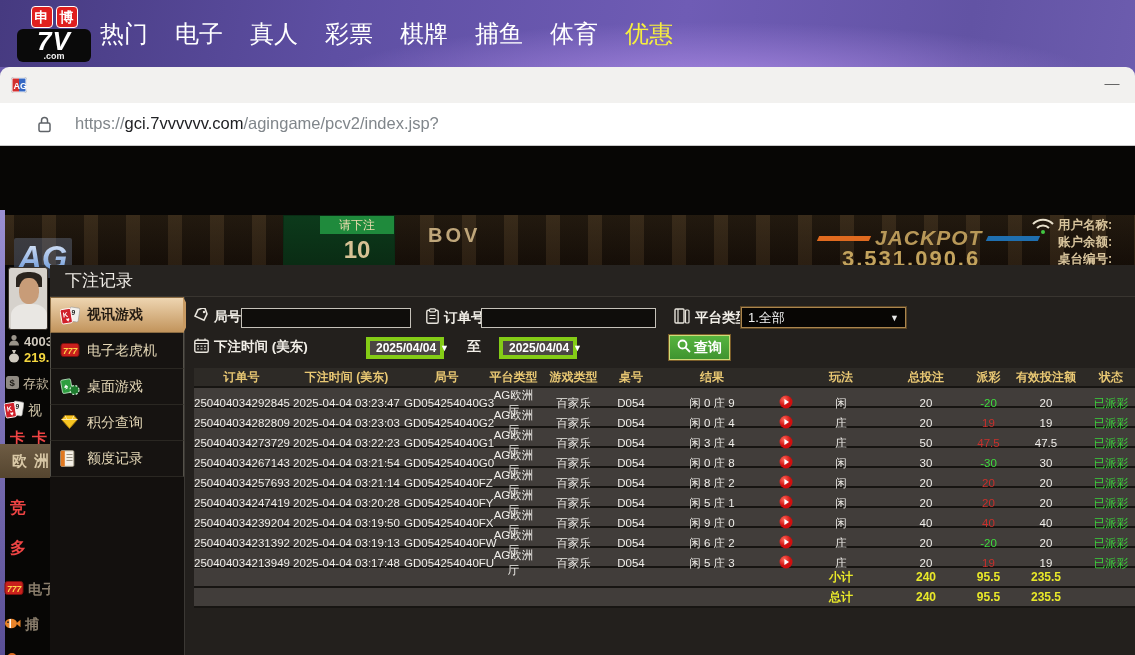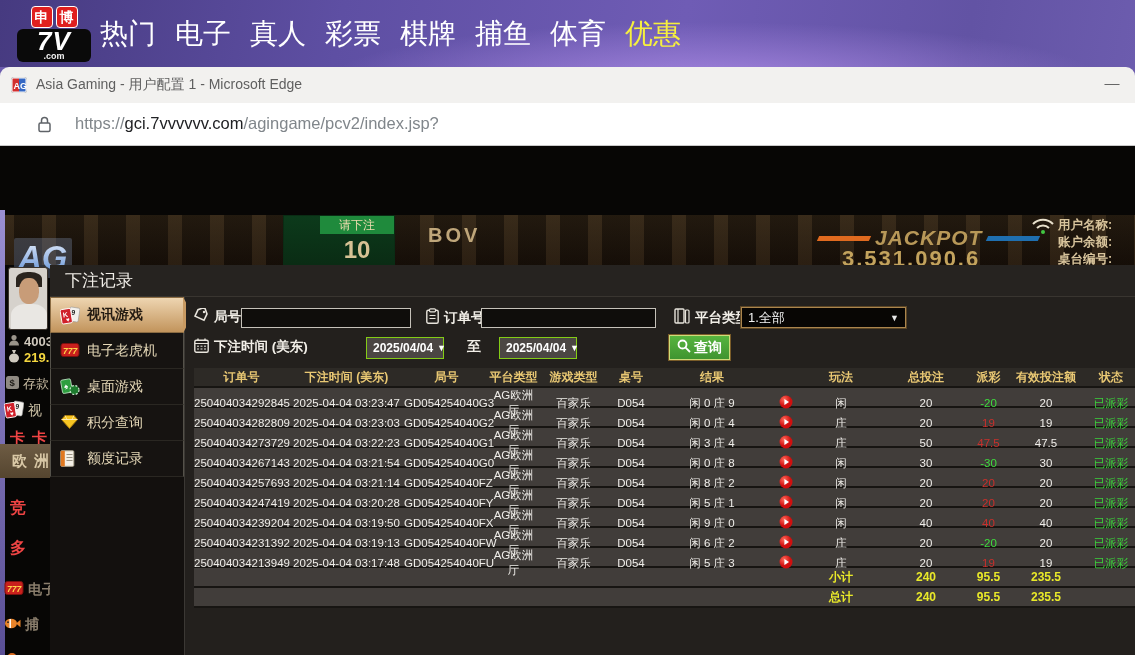--- a/index.html
+++ b/index.html
@@ -12,21 +12,21 @@
     background: radial-gradient(ellipse 55% 140% at 63% 120%, #a183dc 0%, rgba(161,131,220,0) 62%),
                 linear-gradient(100deg,#463a80 0%,#5e4fa3 30%,#6f5cb5 60%,#6253a4 85%,#6c5cae 100%); z-index:60; }
   .logo { position:absolute; left:17px; top:6px; width:74px; text-align:center; }
   .logo-badges { display:flex; gap:3px; justify-content:center; }
   .logo-badge { width:22px; height:22px; background:#e01f1f; border:1px solid #fff; border-radius:4px;
     color:#fff; font-size:14px; font-weight:bold; line-height:20px; }
   .logo-main { margin-top:1px; background:#0a0a0a; border-radius:6px; padding:1px 4px 2px; }
   .logo-7v { color:#fff; font-size:26px; font-weight:bold; font-style:italic; letter-spacing:1px; line-height:22px; }
   .logo-com { color:#f2f2f2; font-size:9px; font-weight:bold; line-height:8px; }
   .nav-items { position:absolute; left:100px; top:0; height:67px; display:flex; align-items:center; gap:33px; }
-  .nav-item { color:#ffffff; font-size:28px; width:42px; text-align:center; cursor:pointer; white-space:nowrap; }
+  .nav-item { color:#ffffff; font-size:24px; width:42px; text-align:center; cursor:pointer; white-space:nowrap; }
   .nav-item.active { color:#f6ef3e; }
 
   
   .purple-under { position:absolute; left:0; top:67px; width:1135px; height:14px; background:#6c5cae; z-index:48; }
   .edge-titlebar { position:absolute; left:0; top:67px; width:1135px; height:36px; background:#f2f1ef;
     border-radius:9px 9px 0 0; z-index:50; }
   .favicon { position:absolute; left:11px; top:10px; width:16px; height:16px; }
   .win-title { position:absolute; left:36px; top:9px; font-size:14px; color:#5f5f5f; }
   .min-btn { position:absolute; right:12px; top:6px; width:22px; height:22px; color:#666; font-size:15px;
     text-align:center; line-height:20px; cursor:pointer; }
@@ -98,21 +98,21 @@
 
   .modal-content { position:absolute; left:136px; top:32px; right:0; bottom:0; background:#23201d; }
   .f-label { position:absolute; display:flex; align-items:center; gap:5px; color:#f2efe8;
     font-size:13.5px; font-weight:bold; white-space:nowrap; }
   .f-input { position:absolute; height:20px; background:#0f0d0b; border:1px solid #c5c1b9;
     color:#eee; font-size:12px; padding:0 4px; }
   .f-select { position:absolute; height:21px; background:#080604; border:1px solid #ab854d;
     box-shadow:0 0 0 1px #5a4526; color:#f2f2f2; font-size:13px; display:flex; align-items:center;
     padding:0 6px; cursor:pointer; }
   .f-select .arr { margin-left:auto; font-size:9px; color:#e8e8e8; }
-  .date-btn { position:absolute; height:22px; background:#4b4643; border:1px solid #84cc16;
+  .date-btn { position:absolute; height:22px; background:#4b4643; border:4px solid #84cc16;
     color:#fff; font-size:12px; font-weight:bold; display:flex; align-items:center; gap:4px;
     padding:0 6px; cursor:pointer; }
   .date-btn .arr { font-size:9px; }
   .search-btn { position:absolute; height:25px; background:linear-gradient(#56b43e,#3f9430);
     border:1px solid #cddc7a; box-shadow:0 0 0 1px #7a5c28; color:#fff; font-size:14px; font-weight:bold;
     display:flex; align-items:center; gap:3px; padding:0 7px; cursor:pointer; }
 
   .btable { position:absolute; left:8px; top:71px; right:0; overflow:hidden; }
   .trow { display:grid; grid-template-columns:95px 115px 85px 49px 71px 44px 118px 30px 80px 90px 35px 80px 50px;
     align-items:center; height:20px; width:947px; background:#413d3a; border-bottom:2px solid #171512;
@@ -131,21 +131,20 @@
 
   <div class="purple-under"></div>
   <div class="edge-titlebar">
     <span class="favicon"><svg width="16" height="16">
           <rect width="16" height="16" rx="3" fill="#fff" stroke="#ccc"></rect>
           <rect x="1.5" y="1.5" width="6.5" height="13" fill="#d22f2f"></rect>
           <rect x="8" y="1.5" width="6.5" height="13" fill="#3568c4"></rect>
           <text x="2.5" y="12" font-size="9" fill="#fff" font-weight="bold">A</text>
           <text x="9" y="12" font-size="9" fill="#fff" font-weight="bold">G</text>
         </svg></span>
-    <span class="win-title">Asia Gaming - 用户配置 1 - Microsoft Edge</span>
     <span class="min-btn">—</span>
   </div>
   <div class="edge-urlbar">
     <span class="lock-wrap"><svg width="15" height="17">
           <rect x="2" y="7" width="11" height="8.5" rx="1.5" fill="none" stroke="#5f6368" stroke-width="1.5"></rect>
           <path d="M4.5 7 V4.5 a3 3 0 0 1 6 0 V7" fill="none" stroke="#5f6368" stroke-width="1.5"></path>
         </svg></span>
     <span class="url-text"><span>https://</span><span class="url-domain">gci.7vvvvvv.com</span><span>/agingame/pcv2/index.jsp?</span></span>
   </div>
 

